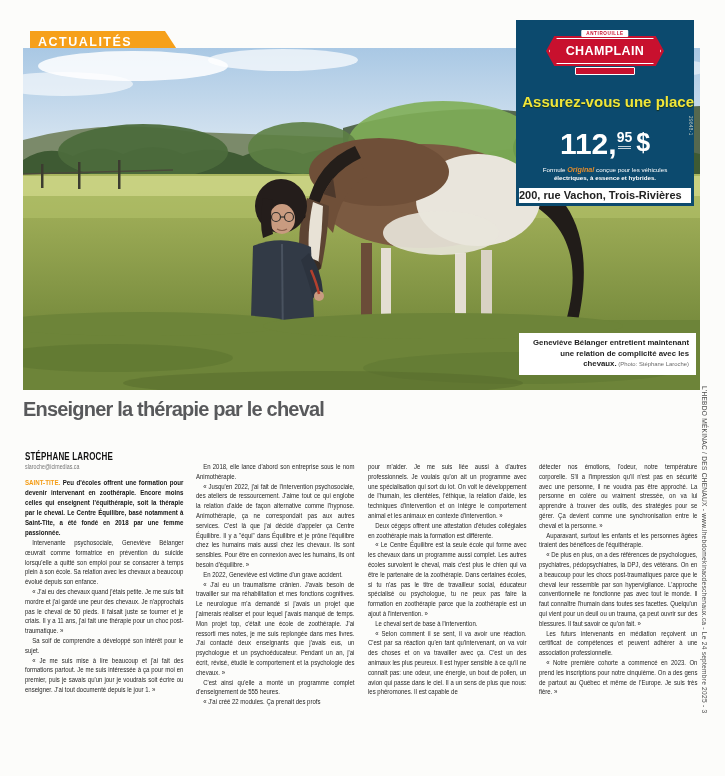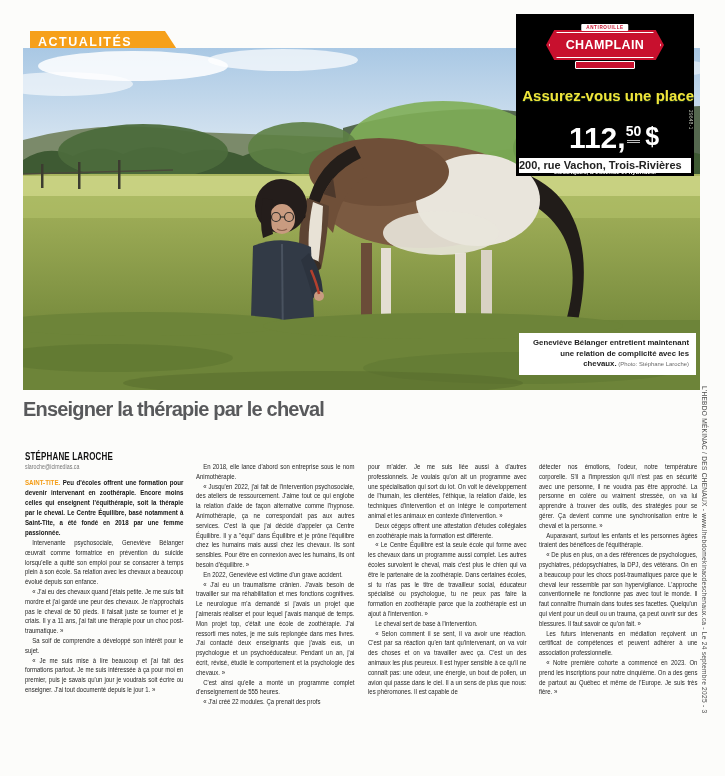--- a/index.html
+++ b/index.html
@@ -14,34 +14,34 @@
   
   .photo{position:absolute;left:23px;top:48px;width:677px;height:342px;overflow:hidden;background:#9fb45c;}
   .photo svg{display:block;}
 
   
   .caption{position:absolute;left:519px;top:333px;width:177px;background:#ffffff;padding:5px 7px 5px 7px;
     box-sizing:border-box;text-align:right;font-size:7.8px;font-weight:bold;line-height:10.5px;color:#1d1d1d;}
   .caption .credit{font-weight:normal;font-size:5.9px;color:#6b6b6b;}
 
   
-  .ad{position:absolute;left:516px;top:14px;width:178px;height:162px;background:#000000;}
+  .ad{position:absolute;left:516px;top:20px;width:178px;height:186px;background:#0c4a6e;}
   .ad-anti{position:absolute;top:10px;left:50%;transform:translateX(-50%);background:#fff;color:#c8102e;
     font-size:4.6px;font-weight:bold;letter-spacing:.6px;padding:1px 5px;border-radius:1px;z-index:3;white-space:nowrap;}
   .ad-hex{position:absolute;top:16px;left:50%;transform:translateX(-50%);width:118px;height:30px;background:#c8102e;
     clip-path:polygon(0% 50%,7% 0%,93% 0%,100% 50%,93% 100%,7% 100%);z-index:2;
     display:flex;align-items:center;justify-content:center;}
   .ad-hex-inner{width:110px;height:24px;border:1.5px solid #fff;clip-path:polygon(0% 50%,7% 0%,93% 0%,100% 50%,93% 100%,7% 100%);
     display:flex;align-items:center;justify-content:center;color:#fff;font-weight:bold;font-size:12.5px;letter-spacing:.4px;}
   .ad-ribbon{position:absolute;top:47px;left:50%;transform:translateX(-50%);width:58px;height:6px;background:#c8102e;
     border:1px solid #fff;border-radius:1px;z-index:1;}
   .ad-head{position:absolute;top:74px;left:0;width:100%;text-align:right;color:#f0e53a;font-weight:bold;
     font-size:15px;line-height:16.5px;text-shadow:0 1px 1px #16301a;}
   .ad-price{position:absolute;top:109px;left:0;width:100%;display:flex;justify-content:center;
-    align-items:flex-start;color:#fff;font-weight:bold;padding-left:9px;}
+    align-items:flex-start;color:#fff;font-weight:bold;}
   .ad-price .int{font-size:30px;line-height:30px;}
   .ad-price .cents{display:flex;flex-direction:column;align-items:center;margin-top:1px;}
   .ad-price .cents .c{font-size:14px;line-height:14px;}
   .ad-price .cents .bar{width:13px;height:1px;background:#ffffff;opacity:.75;margin-top:1.5px;}
   .ad-price .cur{font-size:25px;line-height:27px;margin-left:4px;}
   .ad-formule{position:absolute;top:146px;left:0;width:100%;text-align:center;color:#fff;font-size:6.2px;line-height:7.6px;}
   .ad-formule .brand{color:#e08b2d;font-style:italic;font-weight:bold;font-size:7.2px;}
   .ad-formule .l2{font-weight:bold;}
   .ad-address{position:absolute;left:3px;right:3px;bottom:3px;height:15px;background:#fff;color:#222;
     font-size:11px;line-height:15px;text-align:left;font-weight:bold;}
@@ -166,21 +166,21 @@
   <div class="ad-hex">
     <div class="ad-hex-inner">CHAMPLAIN</div>
   </div>
   <div class="ad-ribbon"></div>
   <div class="ad-head">
     <div>Assurez-vous une place</div>
   </div>
   <div class="ad-price">
     <span class="int">112,</span>
     <span class="cents">
-      <span class="c">50</span>
+      <span class="c">95</span>
       <span class="bar"></span>
       <span class="bar"></span>
     </span>
     <span class="cur">$</span>
   </div>
   <div class="ad-formule">
     <div>
       <span>Formule</span>
       <span class="brand">Original</span>
       <span>conçue pour les véhicules</span>

